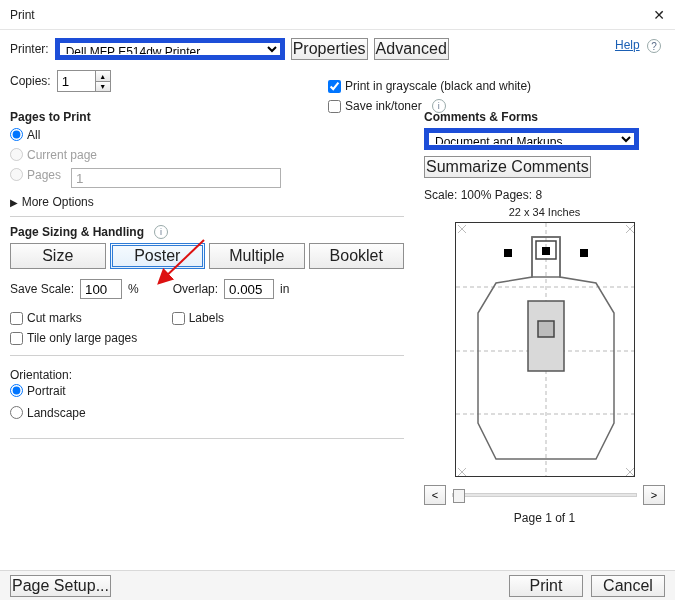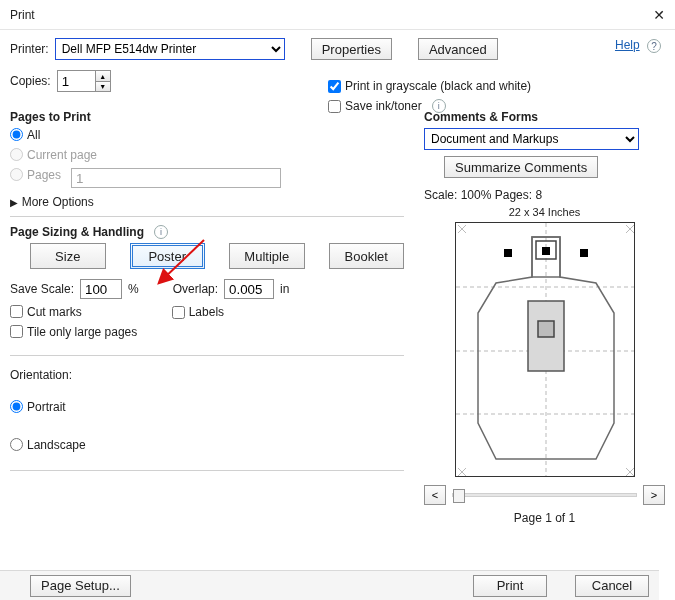--- a/index.html
+++ b/index.html
@@ -5,28 +5,28 @@
   * { box-sizing: border-box; font-family: "Segoe UI", Tahoma, sans-serif; }
   html, body { margin: 0; padding: 0; }
   body { width: 675px; height: 600px; background: #fff; color: #222; font-size: 12px; position: relative; }
 
   .titlebar { height: 30px; border-bottom: 1px solid #e5e5e5; display: flex; align-items: center; justify-content: space-between; padding: 0 10px; }
   .titlebar .title { font-size: 12px; }
   .titlebar .close { font-size: 14px; cursor: default; }
 
   .content { position: relative; padding: 8px 10px 6px 10px; height: 540px; }
   label.lbl { font-size: 12px; color: #222; }
-  select.combo { height: 22px; border: 1px solid #1d4ed8; background: #fff; font-size: 12px; padding: 1px 2px; }
+  select.combo { height: 22px; border: 5px solid #1d4ed8; background: #fff; font-size: 12px; padding: 1px 2px; }
   .printer-row { display: flex; align-items: center; gap: 6px; }
   .printer-select { width: 230px; }
 
   button.btn {
     height: 22px; border: 1px solid #8f8f8f;
     background: linear-gradient(#fdfdfd,#ececec);
-    font-size: 13px; padding: 0 10px; color: #222; margin-left: 20px;
+    font-size: 16px; padding: 0 1px; color: #222;
   }
 
   .help { position: absolute; right: 14px; top: 8px; font-size: 12px; }
   .help a { color: #1a5fb4; text-decoration: underline; }
   .help .qicon { display:inline-block; width:14px; height:14px; border:1px solid #9aa; border-radius:50%; color:#5a6d8a; text-align:center; line-height:13px; font-size:10px; margin-left:4px; vertical-align:middle;}
 
   .copies-row { display:flex; align-items:center; gap:6px; margin-top: 10px; }
   .spin-wrap { display:flex; }
   input.num { width: 38px; height: 22px; border:1px solid #8f8f8f; border-right:none; text-align:left; padding-left:4px; }
   .spin-btns { display:flex; flex-direction:column; }
@@ -53,44 +53,44 @@
   .more-opts { display:flex; align-items:center; gap:4px; height:20px; margin-top:4px; cursor:default;}
   .tri { font-size:10px; }
 
   .sizing-btns { display:flex; gap:4px; margin-top:4px; }
   .sizing-btns button { flex:1; height:26px; }
   .sizing-btns .active { border:1px solid #2e7bd6; outline:1px solid #2e7bd6; outline-offset:-3px; background:linear-gradient(#f6fbff,#e5f0fb); }
 
   .tile-row { display:flex; align-items:center; gap:6px; margin-top:10px;}
   .tile-row input.small { width:42px; height:20px; border:1px solid #8f8f8f; padding:0 4px;}
   .tile-checks { margin-top:6px;}
-  .tile-checks .row { display:flex; align-items:flex-start; gap:4px; height:20px;}
+  .tile-checks .row { display:flex; align-items:flex-end; gap:4px; height:20px;}
   .tile-checks .labels { margin-left: 86px; display:inline-flex; align-items:center; gap:4px;}
 
   .orient { margin-top:12px;}
-  .orient .radio-row { margin-top:18px;}
+  .orient .radio-row { margin-top:2px;}
 
   
   .right-col select { width: 215px; height:22px; }
   .sum-btn { margin-top:6px; }
   .scale-row { margin-top:10px; font-size:12px; }
   .preview-caption { text-align:center; margin-top:4px; font-size:11px;}
   .preview-frame { margin:4px auto 0 auto; width:180px; height:255px; border:1px solid #333; position:relative; background:#fff; overflow:hidden;}
 
   
   .pf svg { position:absolute; left:0; top:0; }
 
   .pager { display:flex; align-items:center; gap:6px; margin-top:8px; }
   .pager .navbtn { width:22px; height:20px; border:1px solid #8f8f8f; background:linear-gradient(#fdfdfd,#ececec); font-size:11px; padding:0;}
   .pager .slider { flex:1; height:4px; background:#e6e6e6; border:1px solid #cfcfcf; position:relative;}
   .pager .thumb { position:absolute; left:0; top:-5px; width:12px; height:14px; background:#f4f4f4; border:1px solid #8f8f8f;}
   .page-of { text-align:center; margin-top:6px; font-size:12px;}
 
   
-  .bottom { position:absolute; left:0; right:16px; bottom:0; height:30px; border-top:1px solid #d9d9d9; background:#f5f5f5; display:flex; align-items:center; padding:0 10px;}
+  .bottom { position:absolute; left:0; right:0; bottom:0; height:30px; border-top:1px solid #d9d9d9; background:#f5f5f5; display:flex; align-items:center; padding:0 10px;}
   .bottom .spacer { flex:1;}
   .bottom button.big { width:74px; height:22px; }
 
   
   .arrow-svg { position:absolute; left:152px; top:206px; pointer-events:none; }
 </style>
 </head>
 <body>
 
 <div class="titlebar">

